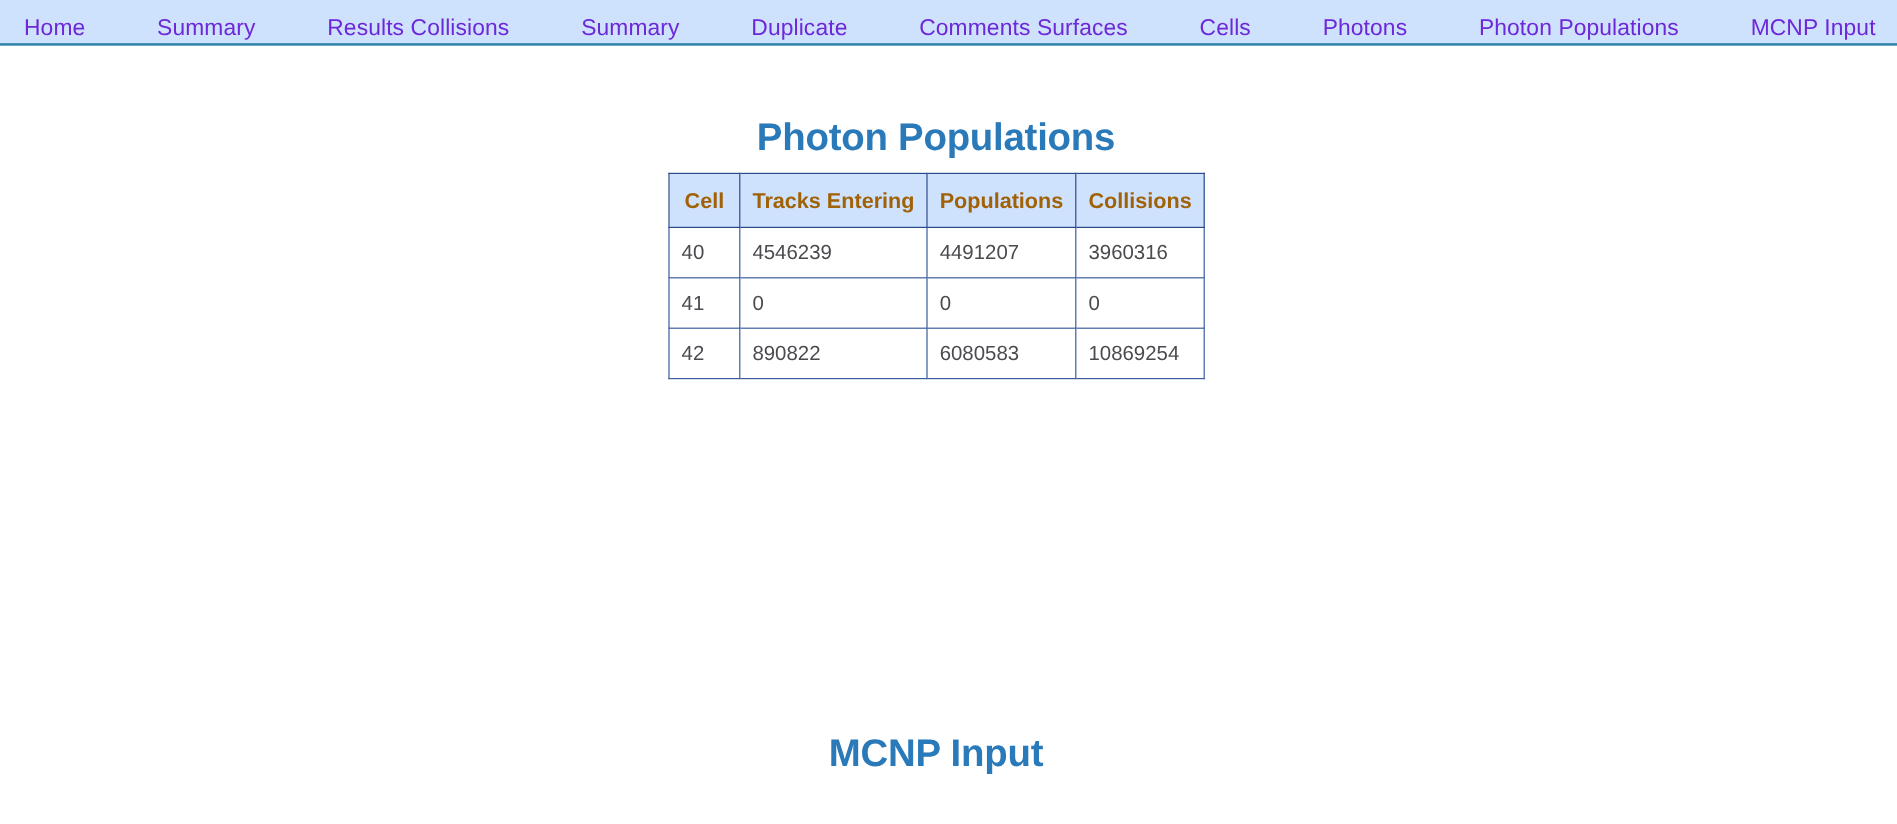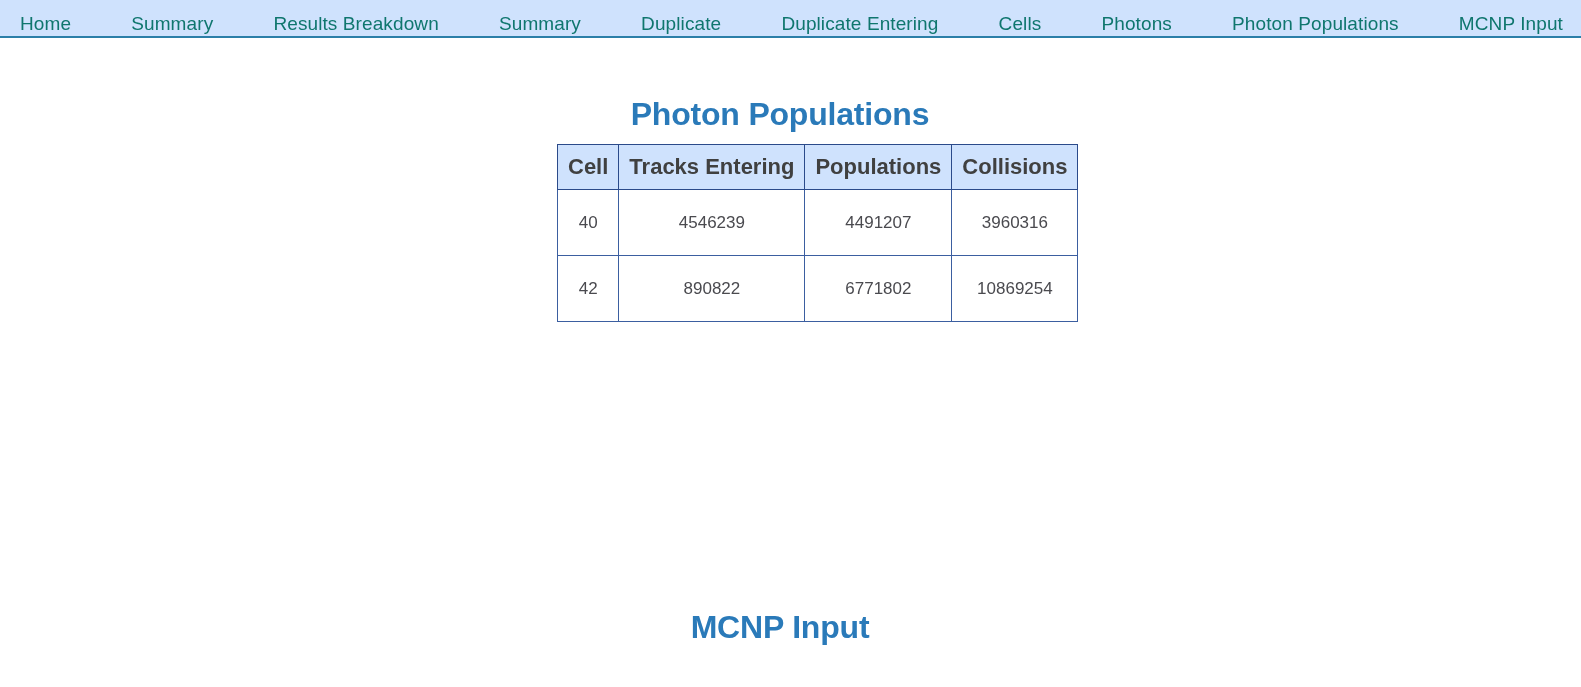--- a/index.html
+++ b/index.html
@@ -20,21 +20,21 @@
     height: 38px;
     background: #cfe2fd;
     border-bottom: 2px solid #2b7fa8;
     box-sizing: border-box;
     display: flex;
     align-items: center;
     justify-content: space-between;
     padding: 0 18px 0 20px;
   }
   .nav-item {
-    color: #0f766e;
+    color: #6d28d9;
     font-size: 19px;
     font-family: "Liberation Sans", sans-serif;
     font-weight: 400;
     line-height: 1;
     white-space: nowrap;
     text-decoration: none;
     cursor: pointer;
     letter-spacing: 0.1px;
     margin-top: 10px;
   }
@@ -76,36 +76,36 @@
     top: 106px;
     left: 557px;
   }
   table.data-table {
     border-collapse: collapse;
     font-family: "Liberation Sans", sans-serif;
   }
   table.data-table th {
     background: #cfe2fd;
     border: 1px solid #2b4a8a;
-    color: #404040;
-    font-size: 22px;
+    color: #a16207;
+    font-size: 18px;
     font-weight: bold;
     height: 44px;
     padding: 0 10px;
     text-align: center;
     white-space: nowrap;
   }
   table.data-table td {
     border: 1px solid #3b5ea0;
     color: #4a4a4f;
     font-size: 17px;
     font-weight: 400;
     height: 41px;
-    padding: 12px 10px;
-    text-align: center;
+    padding: 0 10px;
+    text-align: left;
     white-space: nowrap;
     background: #ffffff;
   }
   th.col-cell       { width: 38px; }
   th.col-tracks     { width: 133px; }
   th.col-pops       { width: 101px; }
   th.col-collisions { width: 86px; }
 
   
   .mcnp-pre {
@@ -120,24 +120,24 @@
     white-space: pre;
     letter-spacing: 0.2px;
   }
 </style>
 </head>
 <body>
 
 <nav class="navbar">
   <a class="nav-item">Home</a>
   <a class="nav-item">Summary</a>
-  <a class="nav-item">Results Breakdown</a>
+  <a class="nav-item">Results Collisions</a>
   <a class="nav-item">Summary</a>
   <a class="nav-item">Duplicate</a>
-  <a class="nav-item">Duplicate Entering</a>
+  <a class="nav-item">Comments Surfaces</a>
   <a class="nav-item">Cells</a>
   <a class="nav-item">Photons</a>
   <a class="nav-item">Photon Populations</a>
   <a class="nav-item">MCNP Input</a>
 </nav>
 
 <main class="page">
 
   <h2 class="section-title" id="photon-populations-title">Photon Populations</h2>
 
@@ -152,23 +152,29 @@
         </tr>
       </thead>
       <tbody>
         <tr>
           <td>40</td>
           <td>4546239</td>
           <td>4491207</td>
           <td>3960316</td>
         </tr>
         <tr>
+          <td>41</td>
+          <td>0</td>
+          <td>0</td>
+          <td>0</td>
+        </tr>
+        <tr>
           <td>42</td>
           <td>890822</td>
-          <td>6771802</td>
+          <td>6080583</td>
           <td>10869254</td>
         </tr>
       </tbody>
     </table>
   </div>
 
   <h2 class="section-title" id="mcnp-input-title">MCNP Input</h2>
 
   <pre class="mcnp-pre">c  ================================================================================</pre>
 

